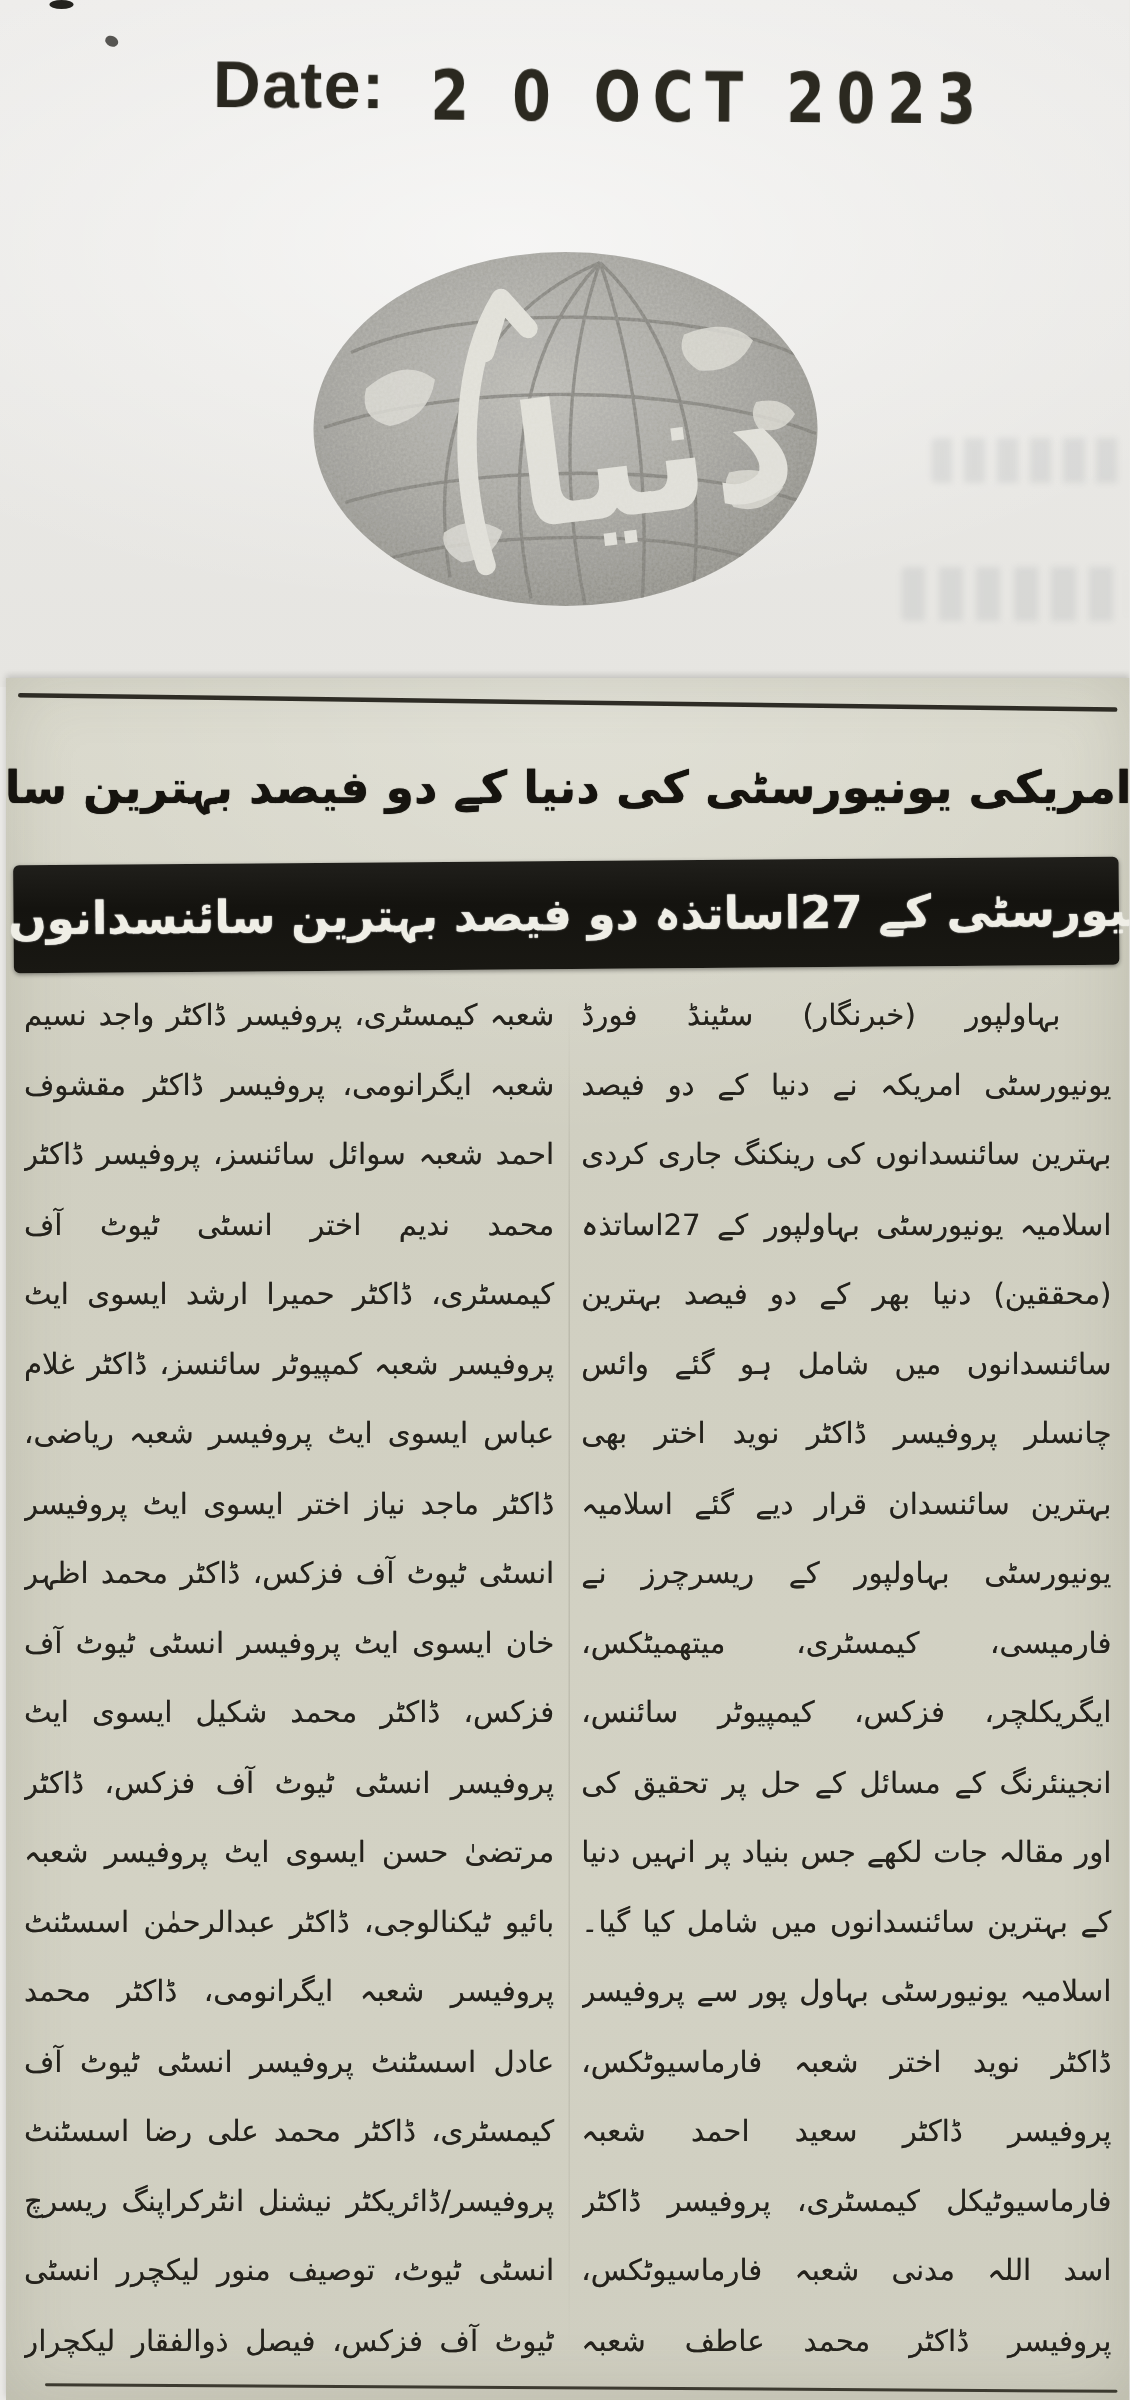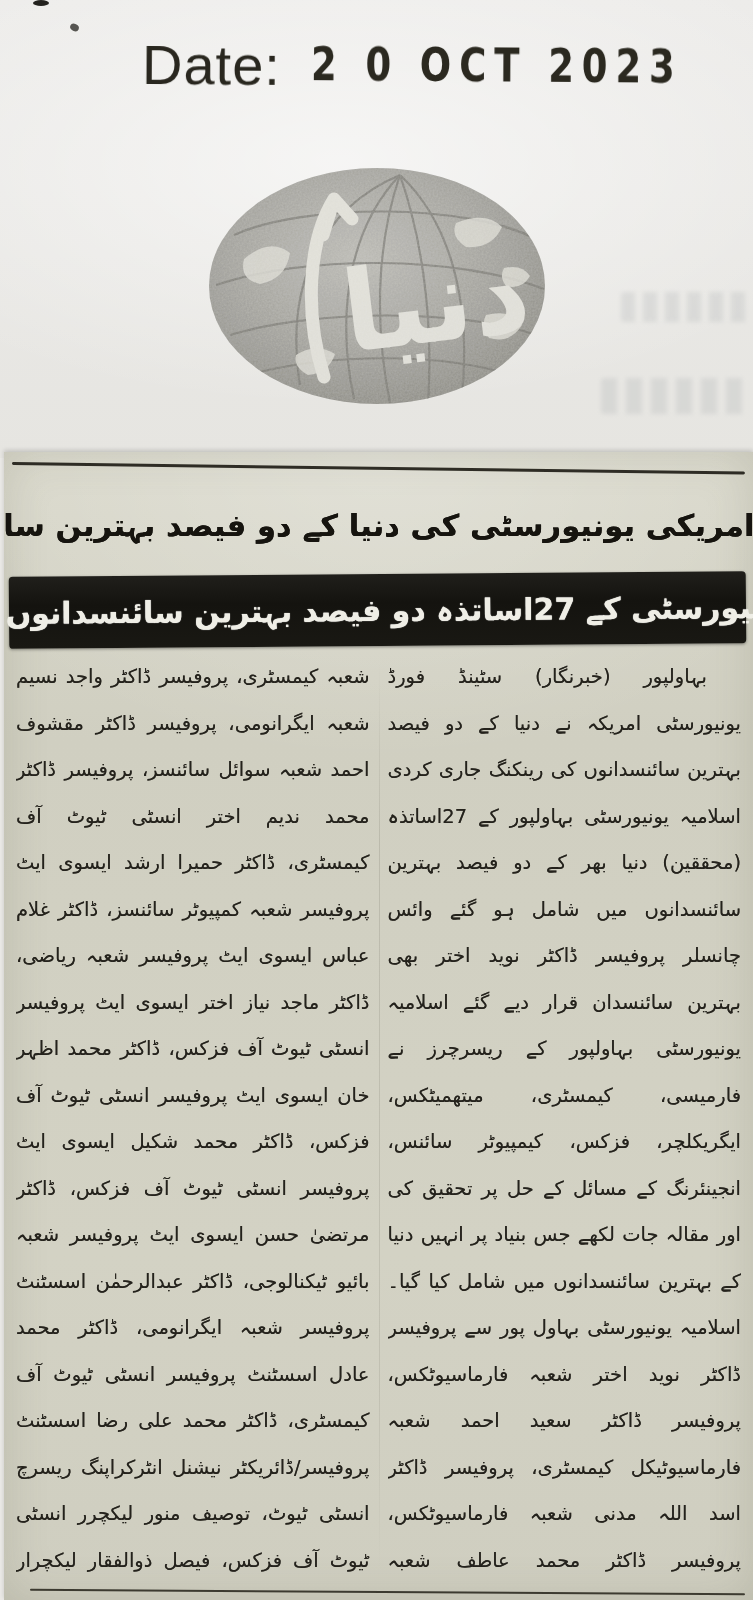--- a/index.html
+++ b/index.html
@@ -17,21 +17,21 @@
   }
   .ink-speck{position:absolute;background:#23221e;border-radius:50%;}
   .speck-a{left:33px;top:0;width:16px;height:6px;}
   .speck-b{left:70px;top:24px;width:9px;height:7px;opacity:.75;transform:rotate(25deg);}
   
   .stamp{
     position:absolute;left:142px;top:34px;display:flex;align-items:flex-start;gap:30px;
     transform:rotate(.4deg);filter:blur(.2px);
   }
   .stamp-label{
-    font-family:"Liberation Sans",sans-serif;font-weight:400;font-size:56px;
+    font-family:"Liberation Sans",sans-serif;font-weight:700;font-size:44px;
     color:#29271f;letter-spacing:1px;
   }
   .stamp-value{
     font-family:"DejaVu Sans",sans-serif;font-weight:700;font-size:42px;
     color:#2b2920;letter-spacing:9px;transform:scale(.88,1.1);transform-origin:left top;
     margin-top:4px;white-space:nowrap;
   }
   
   .logo-wrap{position:absolute;left:204px;top:163px;width:347px;height:248px;opacity:.92;filter:blur(.3px) contrast(.95);}
   

